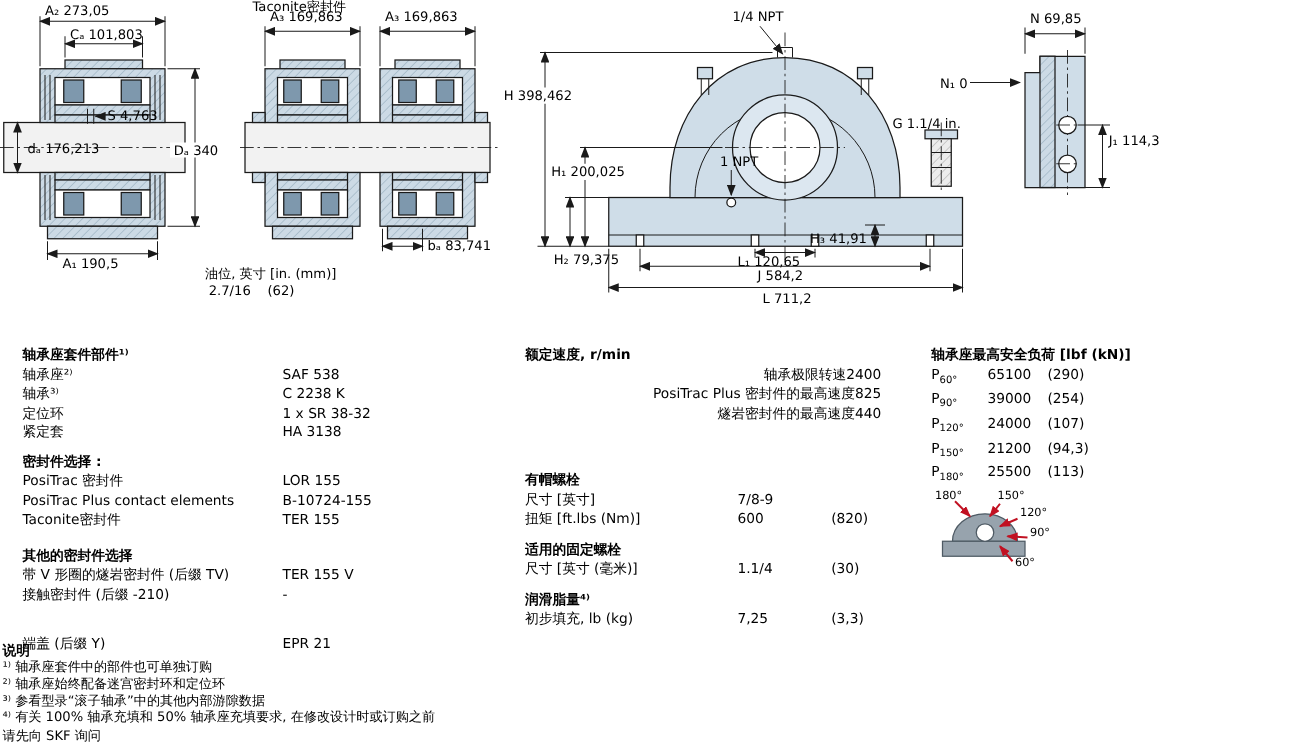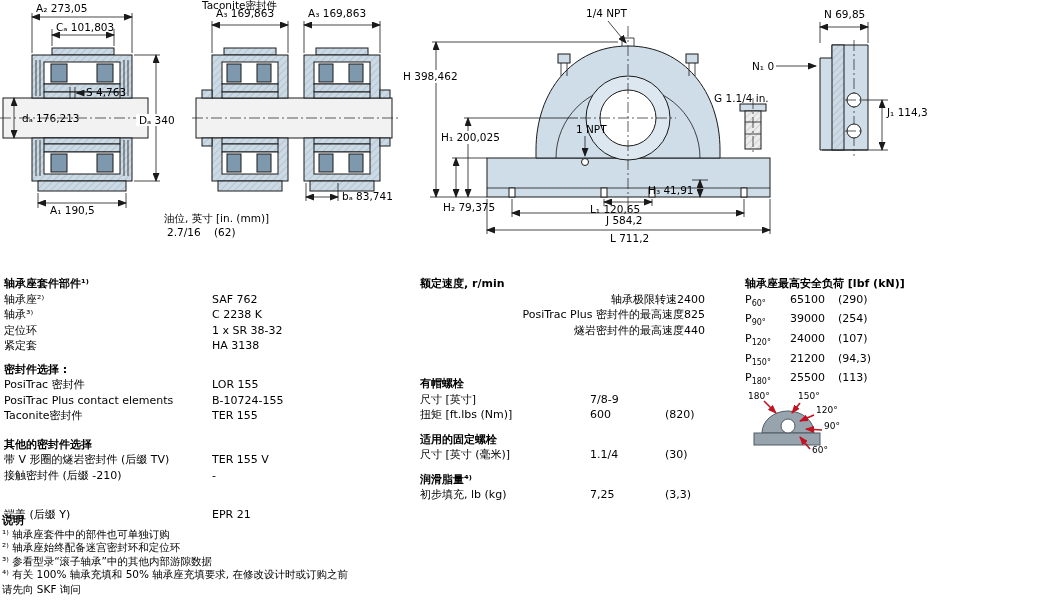--- a/index.html
+++ b/index.html
@@ -12,21 +12,21 @@
   svg .fh{fill:url(#hb)}
   svg .fw{fill:#fff}
   svg .fr{fill:#7e98ad}
   svg .fs{fill:#f2f2f2}
   svg .fbs{fill:#dce7f0}
   svg .dm{stroke:#1a1a1a;stroke-width:.8;fill:none}
   svg .cl{stroke:#1a1a1a;stroke-width:.7;fill:none;stroke-dasharray:11 3 2 3}
   svg text{font-family:"DejaVu Sans","Liberation Sans",sans-serif;font-size:10.5px;fill:#000}
   svg .tx9{font-size:9px}
   .col{position:absolute}
-  .c1{left:4px;top:276px;width:410px}
+  .c1{left:18px;top:276px;width:410px}
   .c2{left:420px;top:276px;width:285px}
   .c3{left:745px;top:276px;width:300px}
   .sec-title{font-weight:700;line-height:15.5px;white-space:nowrap}
   .row{display:flex;line-height:15.5px;white-space:nowrap}
   .c1 .lb{flex:0 0 208px}
   .c2 .lb{flex:0 0 170px}
   .c2 .v1{flex:0 0 75px}
   .c2 .srow{justify-content:flex-end}
   .c3 .plb{flex:0 0 45px}
   .c3 .v1{flex:0 0 48px}
@@ -265,21 +265,21 @@
     <line x1="60" y1="18" x2="52" y2="28" stroke="#c11122" stroke-width="1.6" marker-end="url(#mr)"></line>
     <line x1="74" y1="30" x2="60" y2="36" stroke="#c11122" stroke-width="1.6" marker-end="url(#mr)"></line>
     <line x1="82" y1="45" x2="66" y2="44" stroke="#c11122" stroke-width="1.6" marker-end="url(#mr)"></line>
     <line x1="70" y1="64" x2="60" y2="52" stroke="#c11122" stroke-width="1.6" marker-end="url(#mr)"></line>
   </svg>
 
   <div class="col c1">
     <div class="sec-title">轴承座套件部件¹⁾</div>
     <div class="row">
         <span class="lb">轴承座²⁾</span>
-        <span class="val">SAF 762</span>
+        <span class="val">SAF 538</span>
       </div>
     <div class="row">
         <span class="lb">轴承³⁾</span>
         <span class="val">C 2238 K</span>
       </div>
     <div class="row">
         <span class="lb">定位环</span>
         <span class="val">1 x SR 38-32</span>
       </div>
     <div class="row">

